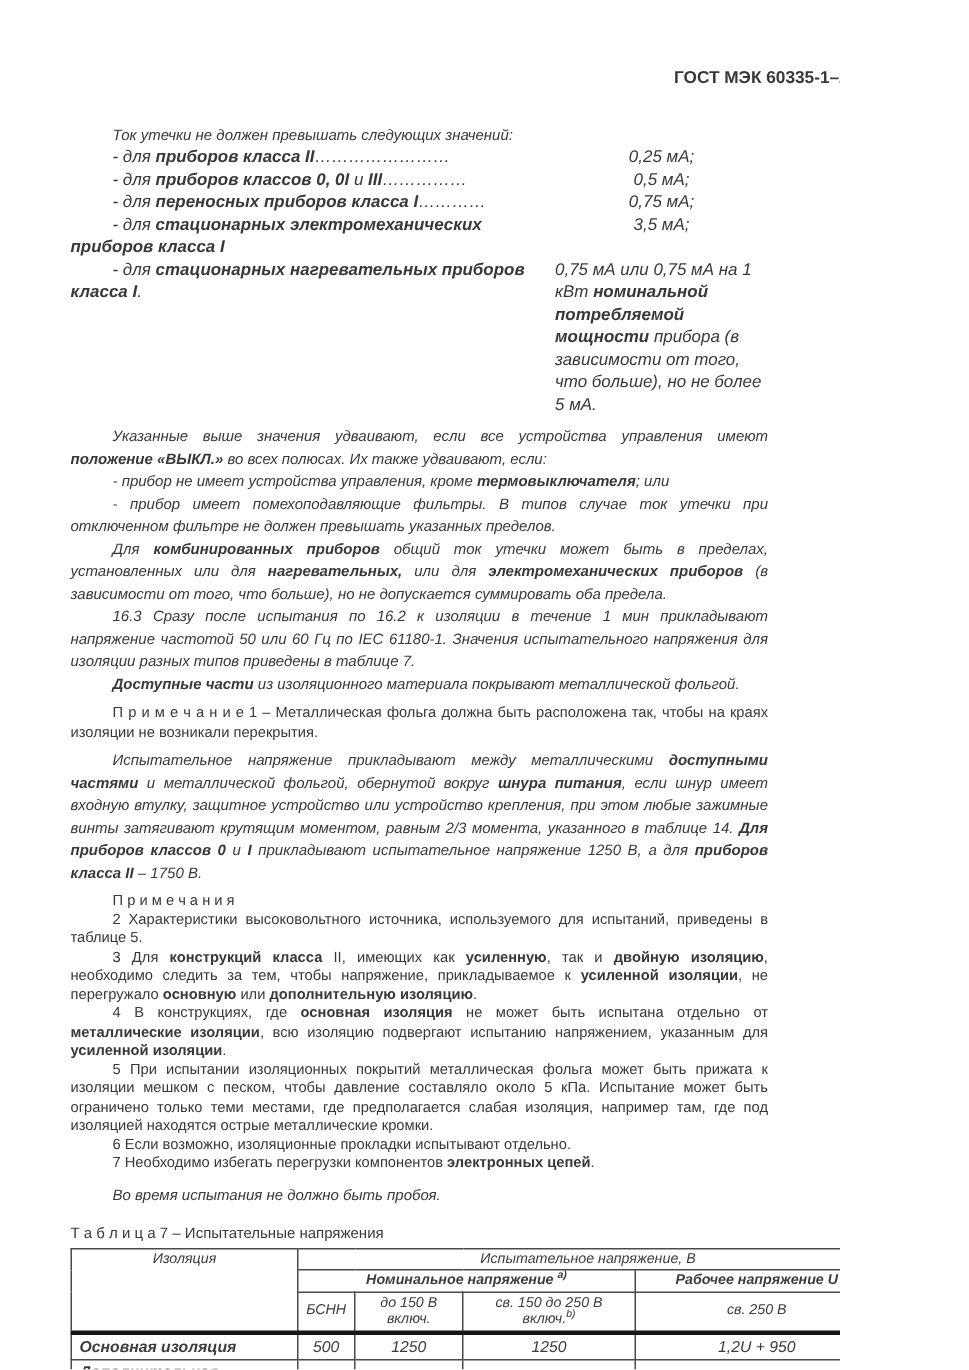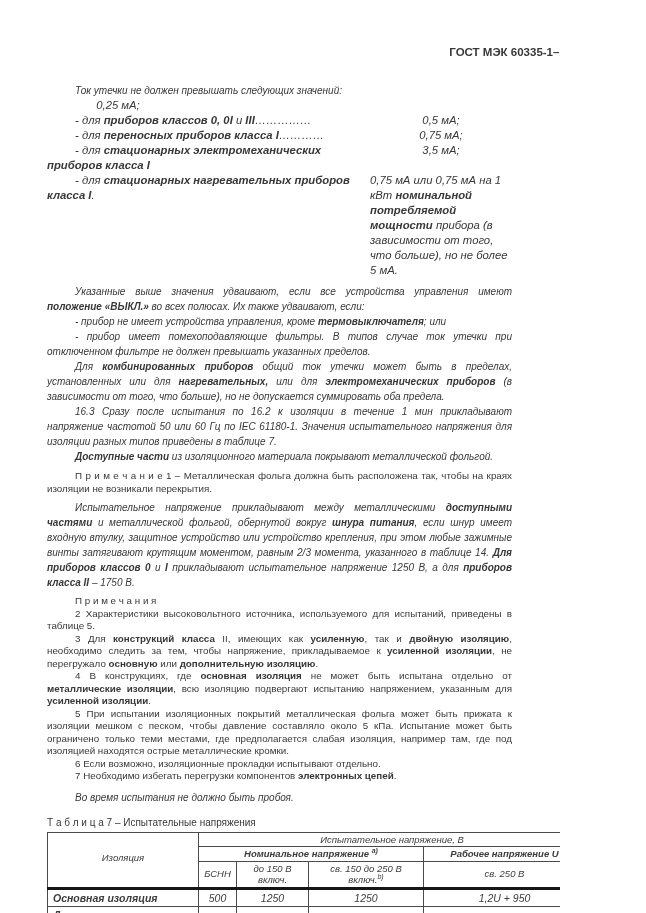--- a/index.html
+++ b/index.html
@@ -65,38 +65,39 @@
     font-weight:normal;
     font-style:italic;
     text-align:center;
     vertical-align:middle;
     padding:1px 3px;
     font-size:9.5px;
     line-height:11.5px;
     color:#3c3c3c;
   }
   table.gost thead th.bi { font-weight:bold; }
-  table.gost thead th.corner { vertical-align:top; padding-top:19px; }
+  table.gost thead th.corner { vertical-align:top; padding-top:1px; }
   table.gost tbody { border-top:3px solid #161616; }
   table.gost tbody td { font-size:10.5px; line-height:12px; padding:2px 3px; }
   table.gost tbody td.lbl { text-align:left; font-weight:bold; padding-left:5px; }
   sup { font-size:7px; line-height:0; }
   b { font-weight:bold; }
 </style>
 </head>
 <body>
 
 <div class="page">
 
   <div class="doc-header">ГОСТ МЭК 60335-1–2008</div>
 
   <p class="body ind"><span>Ток утечки не должен превышать следующих значений:</span></p>
 
   <div class="leak-list">
     <div class="leak-row">
+      <span class="leak-label"><span>- для </span><b>приборов класса II</b><span>……………………</span></span>
       <span class="leak-value"><span>0,25 мА;</span></span>
     </div>
     <div class="leak-row">
       <span class="leak-label"><span>- для </span><b>приборов классов 0, 0I</b><span> и </span><b>III</b><span>……………</span></span>
       <span class="leak-value"><span>0,5 мА;</span></span>
     </div>
     <div class="leak-row">
       <span class="leak-label"><span>- для </span><b>переносных приборов класса I</b><span>…………</span></span>
       <span class="leak-value"><span>0,75 мА;</span></span>
     </div>

